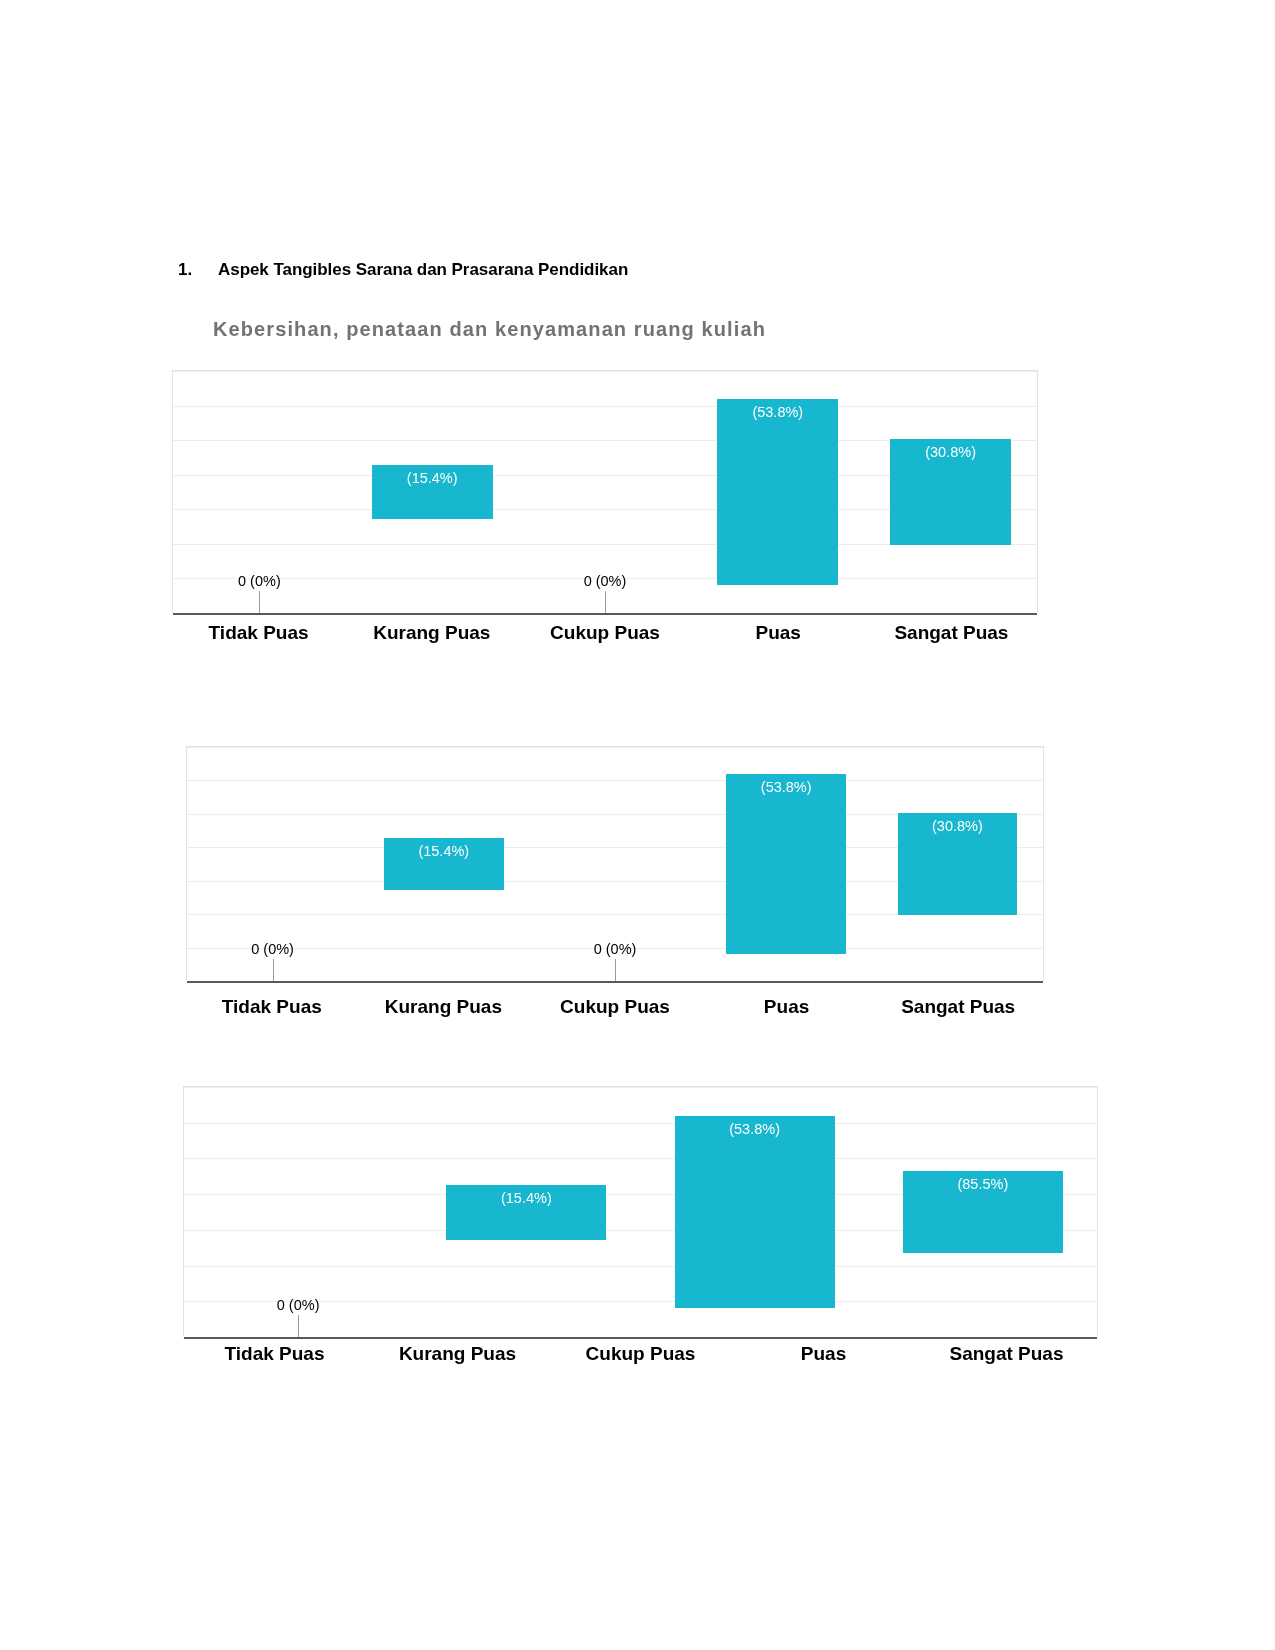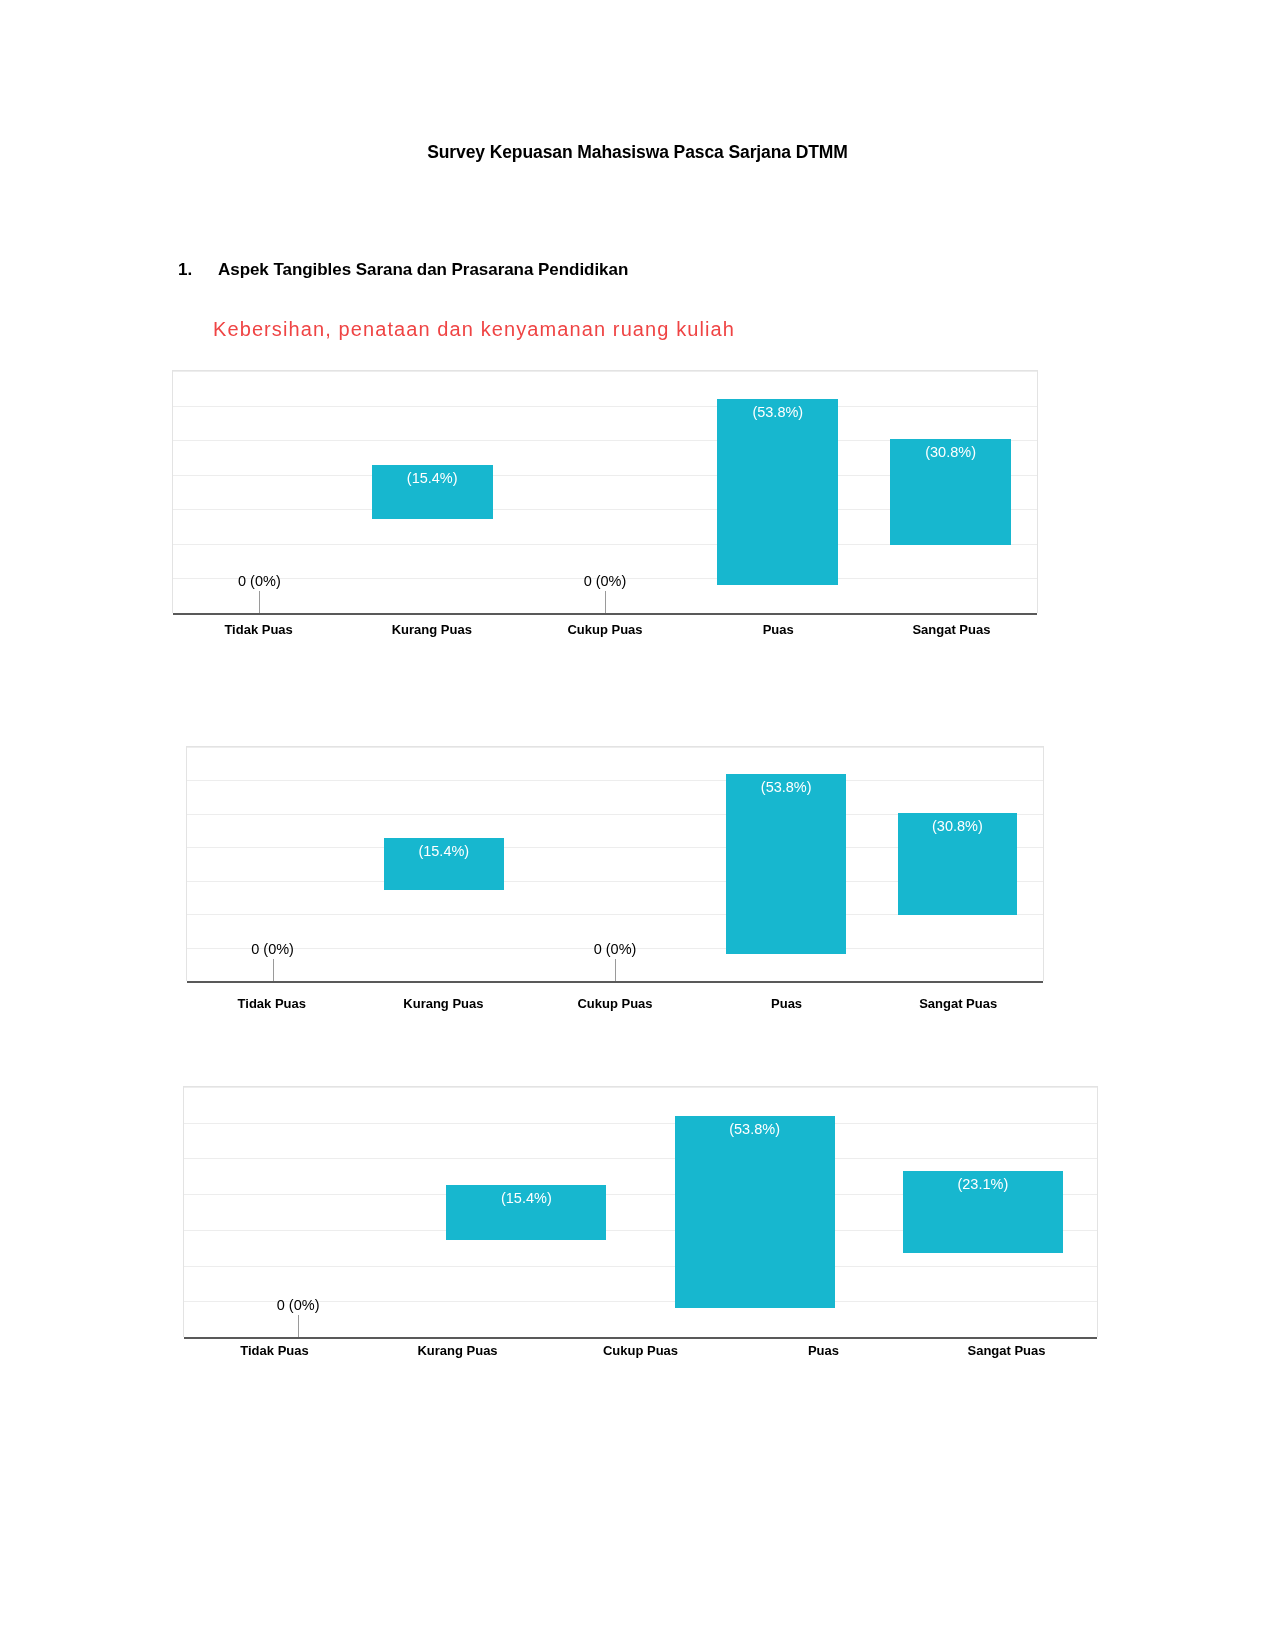--- a/index.html
+++ b/index.html
@@ -51,23 +51,23 @@
   }
   .section-title {
     font-size: 17px;
     font-weight: bold;
     letter-spacing: -0.05px;
   }
 
   .chart-caption {
     position: absolute;
     font-size: 20px;
-    font-weight: normal;
+    font-weight: bold;
     letter-spacing: 1.1px;
-    color: #ef4444;
+    color: #737373;
     white-space: nowrap;
   }
   #caption-1 { left: 213px; top: 318px; }
   #caption-2 { left: 213px; top: 665px; }
   #caption-3 { left: 213px; top: 1040px; }
 
   
   .chart {
     position: absolute;
     box-sizing: border-box;
@@ -161,32 +161,31 @@
     display: flex;
     left: 0;
     width: 100%;
   }
   #cats-1 { left: 172px; top: 622px; width: 866px; }
   #cats-2 { left: 186px; top: 996px; width: 858px; }
   #cats-3 { left: 183px; top: 1343px; width: 915px; }
   .cat-label {
     flex: 1 1 0;
     text-align: center;
-    font-size: 13px;
+    font-size: 19px;
     font-weight: bold;
     color: #000;
     white-space: nowrap;
   }
 </style>
 </head>
 <body>
 
 <div class="page">
 
-  <div class="doc-title">Survey Kepuasan Mahasiswa Pasca Sarjana DTMM</div>
 
   <div class="section-row">
     <span class="section-num">1.</span>
     <span class="section-title">Aspek Tangibles Sarana dan Prasarana Pendidikan</span>
   </div>
 
   <div class="chart-caption" id="caption-1">Kebersihan, penataan dan kenyamanan ruang kuliah</div>
 
   <div class="chart" id="chart-1">
     <div class="plot">
@@ -311,21 +310,21 @@
               <div class="bar-label" style="color: rgb(255, 255, 255);">(15.4%)</div>
             </div>
           </div>
           <div class="bar-slot">
             <div class="bar" style="height: 76.8571%; background: rgb(23, 183, 207);">
               <div class="bar-label" style="color: rgb(255, 255, 255);">(53.8%)</div>
             </div>
           </div>
           <div class="bar-slot">
             <div class="bar" style="height: 33%; background: rgb(23, 183, 207);">
-              <div class="bar-label" style="color: rgb(255, 255, 255);">(23.1%)</div>
+              <div class="bar-label" style="color: rgb(255, 255, 255);">(85.5%)</div>
             </div>
           </div>
         </div>
       <div class="axis-line"></div>
     </div>
   </div>
   <div class="cat-labels" id="cats-3">
       <div class="cat-label">Tidak Puas</div>
       <div class="cat-label">Kurang Puas</div>
       <div class="cat-label">Cukup Puas</div>

